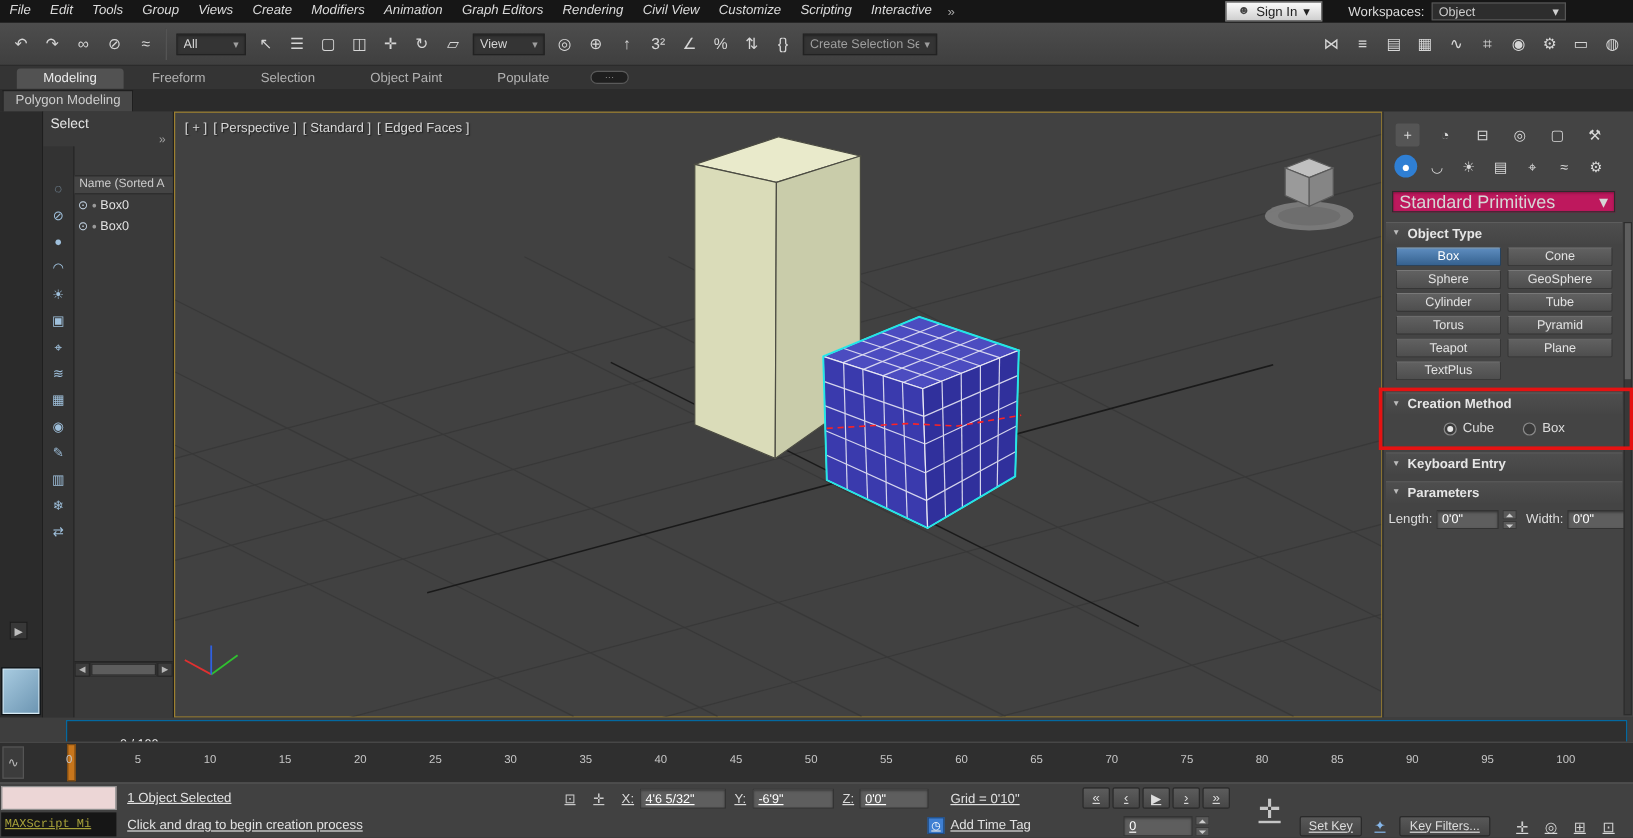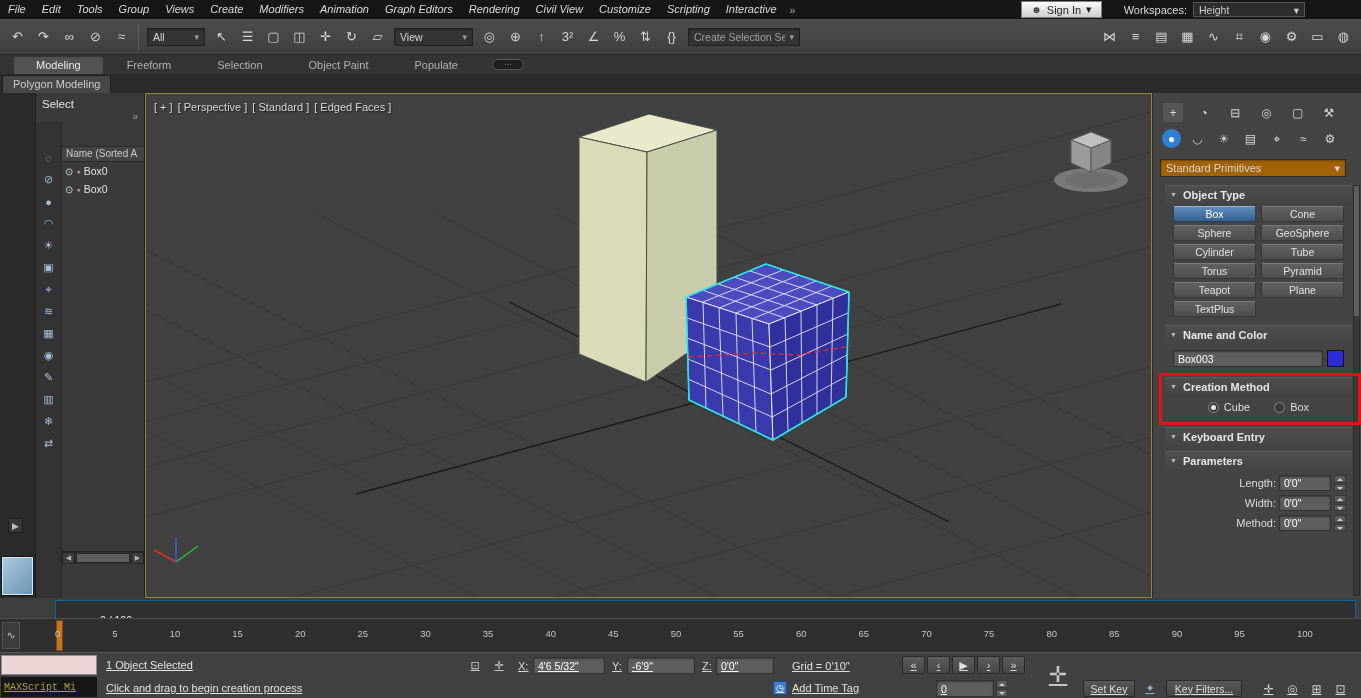--- a/index.html
+++ b/index.html
@@ -76,24 +76,24 @@
   #viewport svg{position:absolute;left:0;top:0;}
   #vp-label{position:absolute;left:8px;top:7px;display:flex;gap:5px;font-size:11px;color:#d9d9d9;z-index:5;text-shadow:1px 1px 1px #1e1e1e;}
 
   
   #cmd{left:1152px;top:93px;width:209px;height:505px;background:#444444;border-left:1px solid #2a2a2a;}
   #cmd-row1{position:absolute;left:0;top:10px;right:12px;display:flex;justify-content:space-between;padding:0 10px;}
   #cmd-row2{position:absolute;left:0;top:36px;right:12px;display:flex;justify-content:space-between;padding:0 9px;}
   .cp-ico{width:20px;height:19px;display:flex;align-items:center;justify-content:center;font-size:12px;color:#d8d8d8;}
   #cmd-row1 .cp-ico.active{background:#555555;border-radius:2px;}
   #cmd-row2 .cp-ico.active{background:#2f7fd4;color:#ffffff;border-radius:50%;width:19px;height:19px;}
-  #cmd-dd{position:absolute;left:7px;right:15px;top:66px;height:18px;background:#a16207;border:1px solid #2c2c2c;
+  #cmd-dd{position:absolute;left:7px;right:15px;top:66px;height:18px;background:#be185d;border:1px solid #2c2c2c;
     box-shadow:inset 0 1px 2px rgba(0,0,0,.3);display:flex;align-items:center;justify-content:space-between;
-    padding:0 5px;font-size:11px;color:#d6d6d6;}
-  #rollouts{position:absolute;left:12px;right:9px;top:92px;}
+    padding:0 5px;font-size:15px;color:#d6d6d6;}
+  #rollouts{position:absolute;left:2px;right:9px;top:92px;}
   .rollout-head{display:flex;align-items:center;gap:6px;height:18px;padding:0 5px;font-size:11px;font-weight:bold;
     color:#e6e6e6;border-top:1px solid #5d5d5d;background:linear-gradient(#4e4e4e,#454545);}
   .rollout-head .tri{font-size:7px;color:#bcbcbc;}
   .autogrid-row{display:flex;align-items:center;gap:5px;height:20px;padding-left:46px;font-size:11px;color:#dddddd;}
   .checkbox{width:11px;height:11px;background:#3a3a3a;border:1px solid #868686;}
   .btn-grid{display:grid;grid-template-columns:1fr 1fr;gap:3px 5px;margin:3px 8px 8px;}
   .cmd-btn{height:16px;background:linear-gradient(#616161,#4e4e4e);border:1px solid #363636;border-top-color:#787878;
     border-radius:2px;font-size:10.5px;color:#e3e3e3;display:flex;align-items:center;justify-content:center;}
   .cmd-btn.active{background:linear-gradient(#5d8cbe,#35618f);border-color:#26415c;border-top-color:#8fb4d6;color:#ffffff;}
   .nc-row{display:flex;gap:4px;margin:7px 8px 10px;}
@@ -102,21 +102,21 @@
   .name-field{flex:1;}
   .swatch{width:17px;height:17px;border:1px solid #141414;}
   #creation-rollout{position:relative;margin-top:10px;}
   #creation-ring{position:absolute;left:-6px;right:-9px;top:-4px;bottom:-6px;border:3px solid #e51212;pointer-events:none;z-index:40;}
   .radio-row{display:flex;gap:24px;justify-content:center;align-items:center;height:24px;}
   .radio{display:flex;align-items:center;gap:5px;font-size:11px;color:#dddddd;}
   .radio .rdot{width:11px;height:11px;border-radius:50%;background:#3a3a3a;border:1px solid #8a8a8a;position:relative;}
   .radio.active .rdot::after{content:"";position:absolute;inset:2px;border-radius:50%;background:#e6e6e6;}
   #keyboard-rollout{margin-top:8px;text-align:center;}
   #param-rollout{margin-top:6px;}
-  .param-rows{padding:6px 2px 4px;display:flex;flex-direction:column;gap:4px;}
+  .param-rows{padding:6px 2px 4px;display:flex;flex-direction:row;gap:4px;}
   .param-row{display:flex;align-items:center;justify-content:flex-end;gap:3px;padding-right:4px;}
   .plabel{font-size:11px;color:#dcdcdc;}
   .pfield{width:52px;height:16px;}
   .spin{width:12px;height:16px;display:flex;flex-direction:column;gap:1px;}
   .spin i{flex:1;background:#5a5a5a;border:1px solid #383838;position:relative;}
   .spin i::after{content:"";position:absolute;left:2px;top:2px;border-left:3px solid transparent;border-right:3px solid transparent;}
   .spin i.up::after{border-bottom:3px solid #cccccc;}
   .spin i.dn::after{border-top:3px solid #cccccc;}
   #cmd-scroll{position:absolute;right:1px;top:92px;bottom:2px;width:7px;background:#383838;border:1px solid #2c2c2c;}
   #cmd-scroll .thumb{position:absolute;left:0;right:0;top:0;height:130px;background:#5e5e5e;}
@@ -199,21 +199,21 @@
       </div>
     <span class="mb-overflow">»</span>
     <div id="signin">
       <span class="person">☻</span>
       <span>Sign In</span>
       <span class="dda">▾</span>
     </div>
     <div id="workspaces">
       <span>Workspaces:</span>
       <div class="dd">
-        <span>Height</span>
+        <span>Object</span>
         <span class="dda">▾</span>
       </div>
     </div>
   </div>
 
   <div id="toolbar">
     <div class="tb-group">
 
     <span class="tb-ico">↶</span>
         <span class="tb-ico">↷</span>
@@ -229,21 +229,21 @@
     <div class="tb-group">
 
     <span class="tb-ico">↖</span>
         <span class="tb-ico">☰</span>
         <span class="tb-ico">▢</span>
         <span class="tb-ico">◫</span>
         <span class="tb-ico">✛</span>
         <span class="tb-ico">↻</span>
         <span class="tb-ico">▱</span>
       </div>
-    <div class="tb-dd" style="width:79px">
+    <div class="tb-dd" style="width:60px">
       <span class="ddv">View</span>
       <span class="dda">▾</span>
     </div>
     <div class="tb-group">
 
     <span class="tb-ico">◎</span>
         <span class="tb-ico">⊕</span>
         <span class="tb-ico">↑</span>
         <span class="tb-ico">3²</span>
         <span class="tb-ico">∠</span>
@@ -469,30 +469,20 @@
             <span class="cmd-btn">Cylinder</span>
             <span class="cmd-btn">Tube</span>
             <span class="cmd-btn">Torus</span>
             <span class="cmd-btn">Pyramid</span>
             <span class="cmd-btn">Teapot</span>
             <span class="cmd-btn">Plane</span>
             <span class="cmd-btn">TextPlus</span>
           </div>
       </div>
 
-      <div>
-        <div class="rollout-head">
-          <span class="tri">▼</span>
-          <span>Name and Color</span>
-        </div>
-        <div class="nc-row">
-          <span class="field name-field">Box003</span>
-          <span class="swatch" style="background: rgb(43, 43, 216);"></span>
-        </div>
-      </div>
 
       <div id="creation-rollout">
         <div id="creation-ring"></div>
         <div class="rollout-head">
           <span class="tri">▼</span>
           <span>Creation Method</span>
         </div>
         <div class="radio-row">
 
             <span class="radio active">

